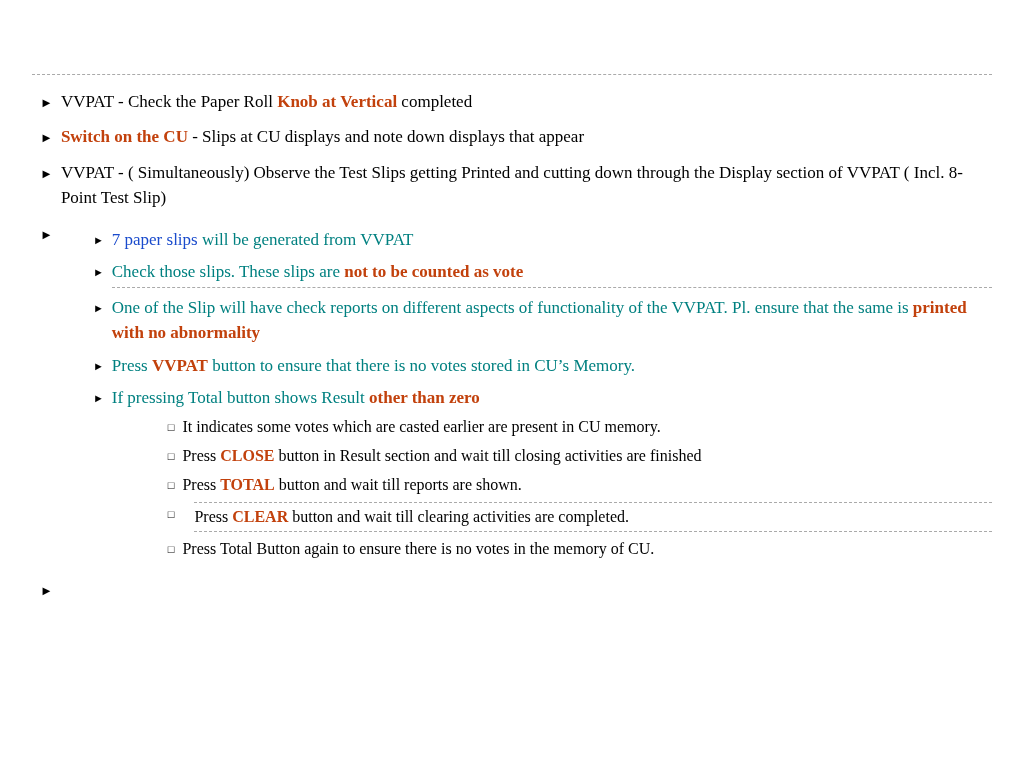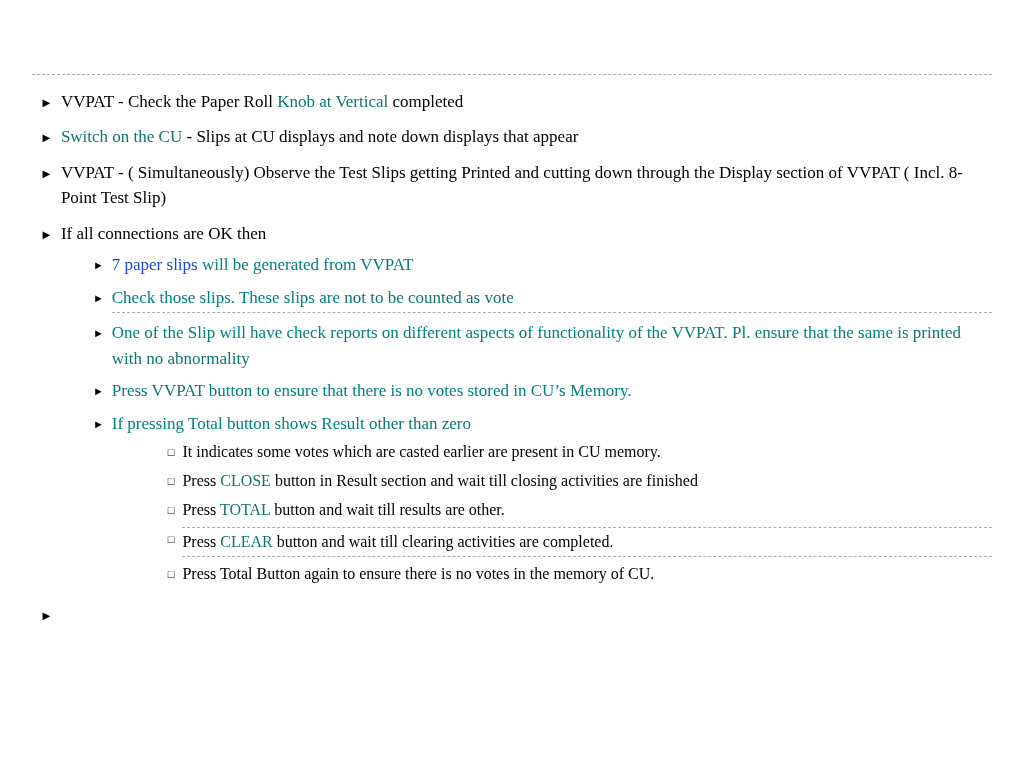--- a/index.html
+++ b/index.html
@@ -76,21 +76,21 @@
       font-size: 16px;
       line-height: 1.5;
     }
     ul.level3 > li .square {
       color: #000;
       font-size: 11px;
       margin-right: 8px;
       margin-top: 4px;
       flex-shrink: 0;
     }
-    .red { color: #0f766e; font-weight: normal; }
+    .red { color: #c2410c; font-weight: bold; }
     .blue { color: #1a4bcc; }
     .teal { color: #008080; }
     .dashed-border-bottom {
       border-bottom: 1.5px dashed #aaa;
       padding-bottom: 2px;
     }
     .li-content { flex: 1; }
     .bottom-arrow-row {
       display: flex;
       align-items: center;
@@ -121,21 +121,21 @@
     <li>
       <span class="arrow">►</span>
       <div class="li-content"><span class="red">Switch on the CU</span><span class=""> - Slips at CU displays and note down displays that appear</span></div>
     </li>
     <li>
       <span class="arrow">►</span>
       <div class="li-content"><span class="">VVPAT - ( Simultaneously) Observe the Test Slips getting Printed and cutting down through the Display section of VVPAT ( Incl. 8-Point Test Slip)</span></div>
     </li>
     <li>
       <span class="arrow">►</span>
-      <div class="li-content"><span class="">If all connections are OK then</span><ul class="level2">
+      <div class="li-content"><ul class="level2">
           <li>
             <span class="arrow">►</span>
             <div class="li-content"><span class="blue">7 paper slips</span><span class="teal"> will be generated from VVPAT</span></div>
           </li>
           <li>
             <span class="arrow">►</span>
             <div class="li-content dashed-border-bottom"><span class="teal">Check those slips. These slips are </span><span class="red">not to be counted as vote</span></div>
           </li>
           <li>
             <span class="arrow">►</span>
@@ -151,25 +151,25 @@
                 <li>
                   <span class="square">□</span>
                   <div class="li-content"><span class="">It indicates some votes which are casted earlier are present in CU memory.</span></div>
                 </li>
                 <li>
                   <span class="square">□</span>
                   <div class="li-content"><span class="">Press </span><span class="red">CLOSE</span><span class=""> button in Result section and wait till closing activities are finished</span></div>
                 </li>
                 <li>
                   <span class="square">□</span>
-                  <div class="li-content"><span class="">Press </span><span class="red">TOTAL</span><span class=""> button and wait till results are other.</span></div>
+                  <div class="li-content"><span class="">Press </span><span class="red">TOTAL</span><span class=""> button and wait till reports are shown.</span></div>
                 </li>
                 <li>
                   <span class="square">□</span>
-                  <div class="li-content" style="border-top: 1.5px dashed rgb(170, 170, 170); border-bottom: 1.5px dashed rgb(170, 170, 170); padding-top: 2px; padding-bottom: 2px;"><span class="">Press </span><span class="red">CLEAR</span><span class=""> button and wait till clearing activities are completed.</span></div>
+                  <div class="li-content" style="border-top: 1.5px dashed rgb(170, 170, 170); border-bottom: 1.5px dashed rgb(170, 170, 170); padding-top: 2px; padding-bottom: 2px; margin-left: 12px;"><span class="">Press </span><span class="red">CLEAR</span><span class=""> button and wait till clearing activities are completed.</span></div>
                 </li>
                 <li>
                   <span class="square">□</span>
                   <div class="li-content"><span class="">Press Total Button again to ensure there is no votes in the memory of CU.</span></div>
                 </li>
               </ul></div>
           </li>
         </ul></div>
     </li>
   </ul>

